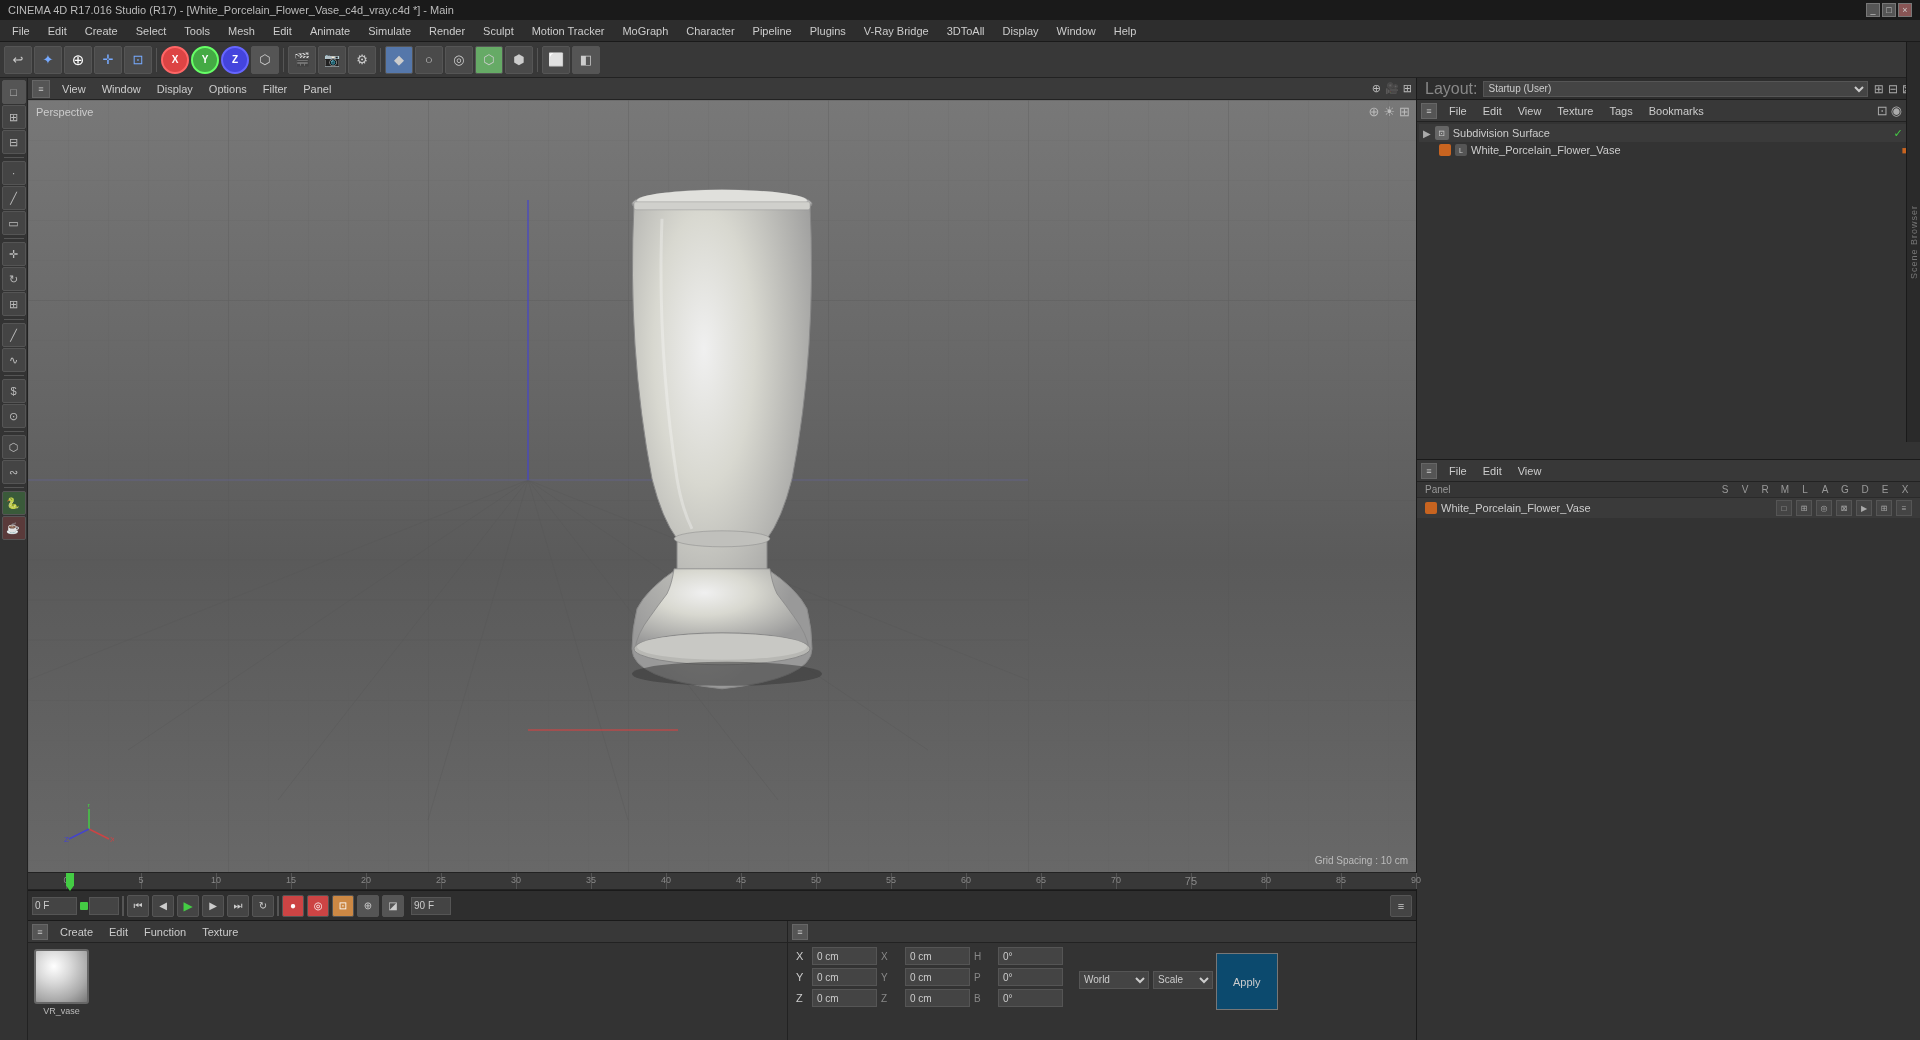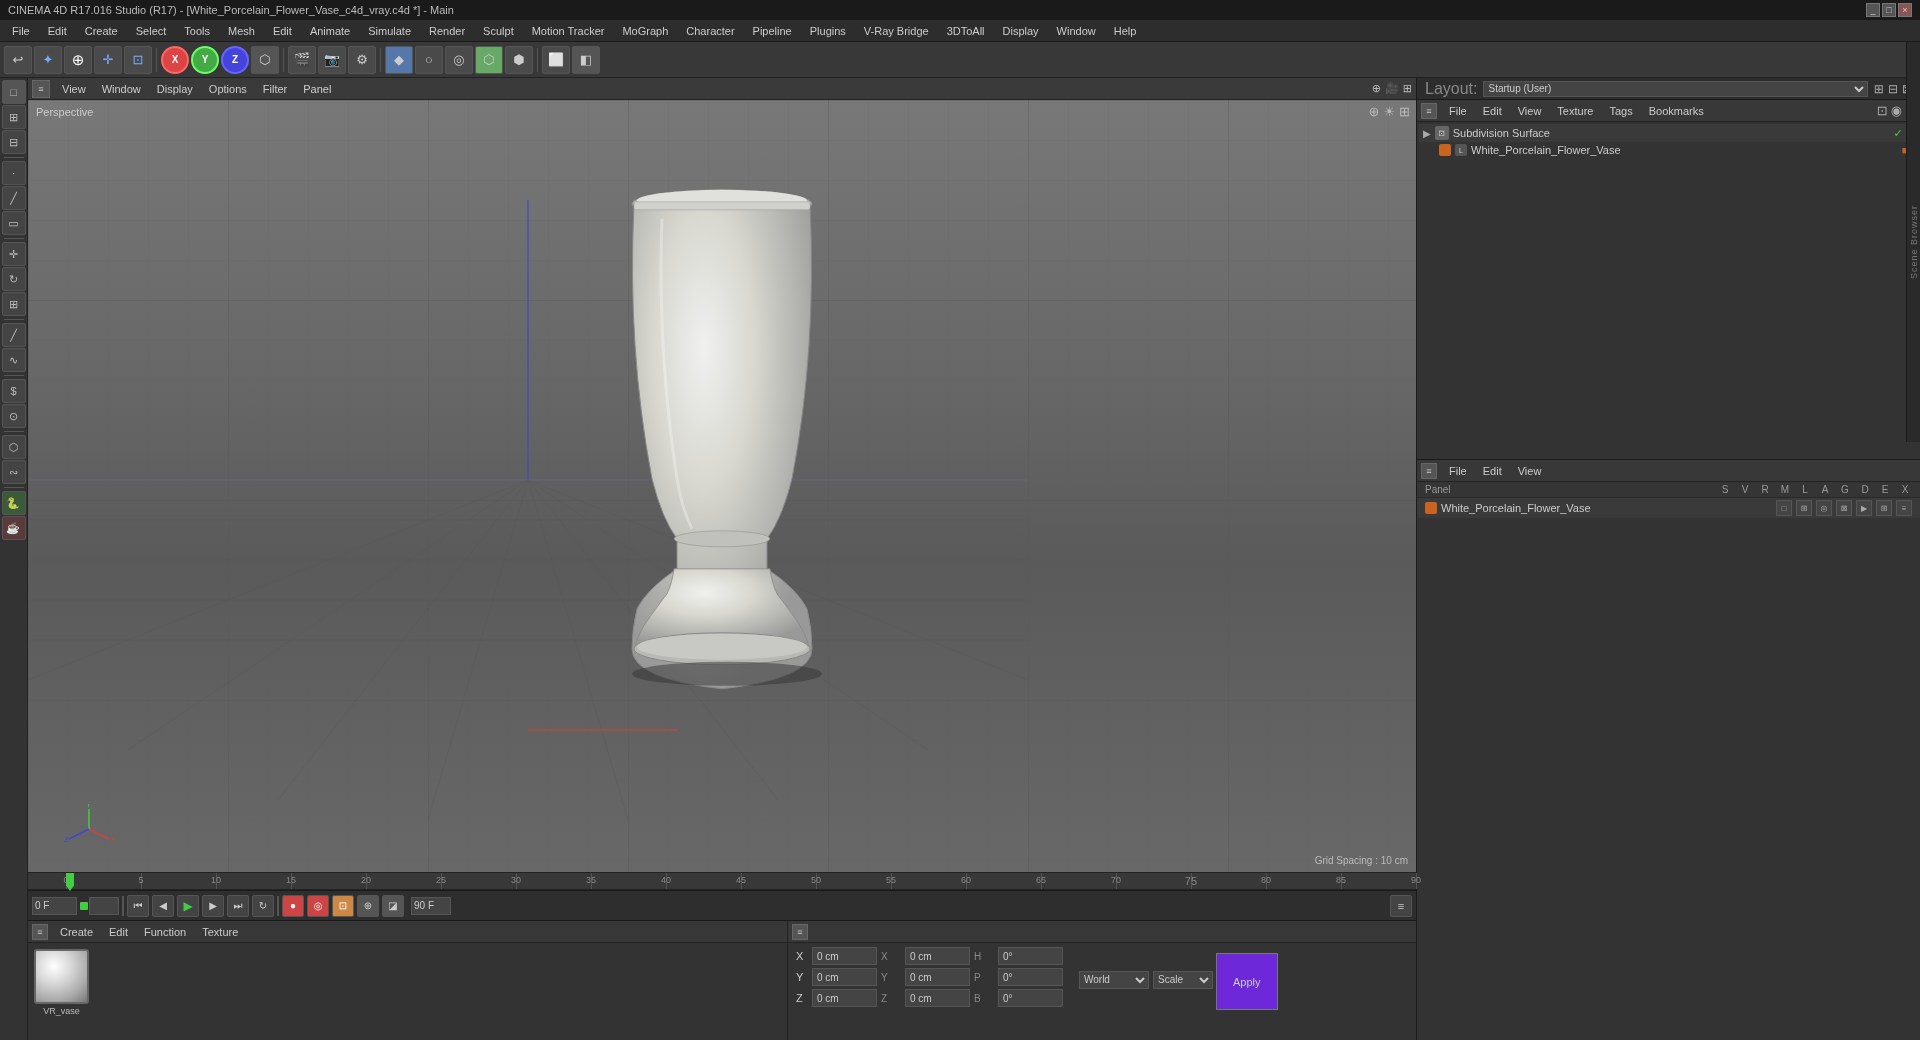--- a/index.html
+++ b/index.html
@@ -427,21 +427,21 @@
               <select style="height:18px;background:#444;border:1px solid #555;color:#ccc;font-size:10px;width:70px;">
                 <option>World</option>
                 <option>Object</option>
               </select>
               <select style="height:18px;background:#444;border:1px solid #555;color:#ccc;font-size:10px;width:60px;">
                 <option>Scale</option>
                 <option>Move</option>
                 <option>Rotate</option>
               </select>
             </div>
-            <button id="apply-btn" style="padding:5px 16px;background:#6d28d9;border:1px solid #777;color:#ccc;cursor:pointer;font-size:11px;">Apply</button>
+            <button id="apply-btn" style="padding:5px 16px;background:#0c4a6e;border:1px solid #777;color:#ccc;cursor:pointer;font-size:11px;">Apply</button>
           </div>
         </div>
       </div>
     </div>
 
 
   </div>
 
   <div id="right-wrapper" style="width:504px;display:flex;flex-direction:column;background:#333;">
 

